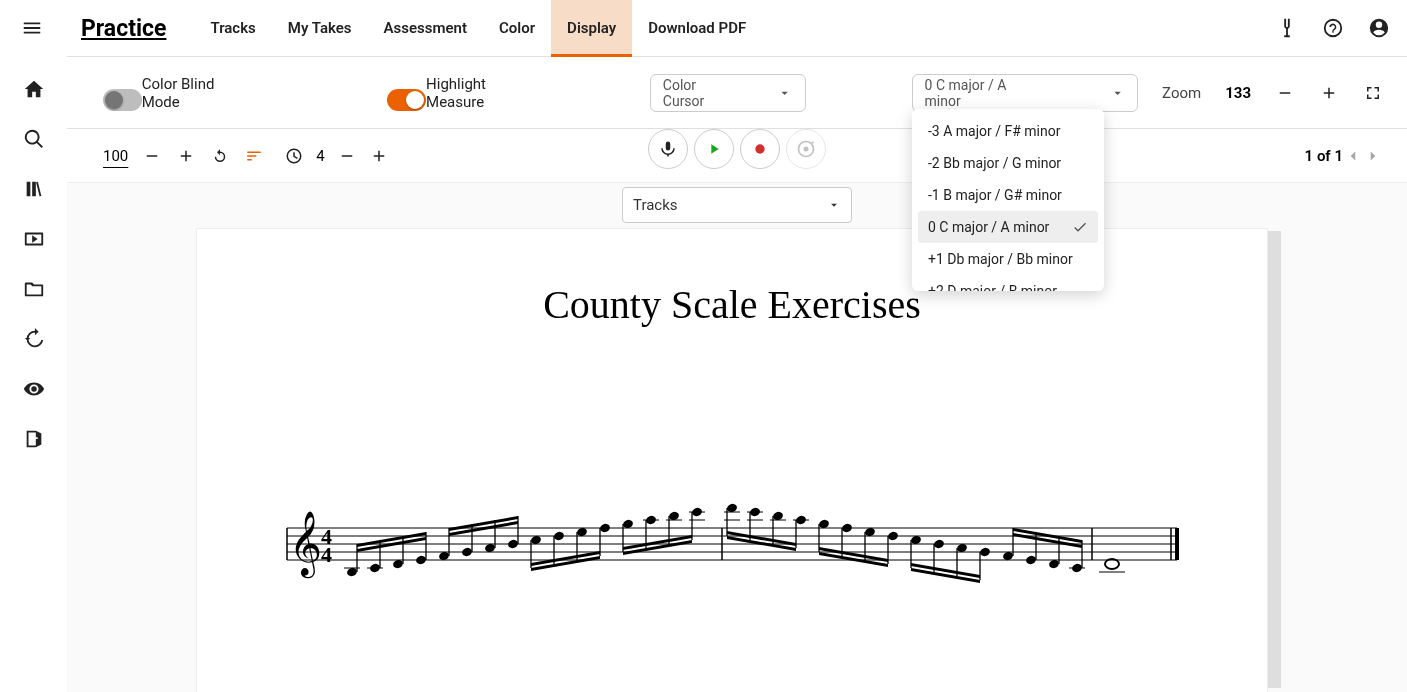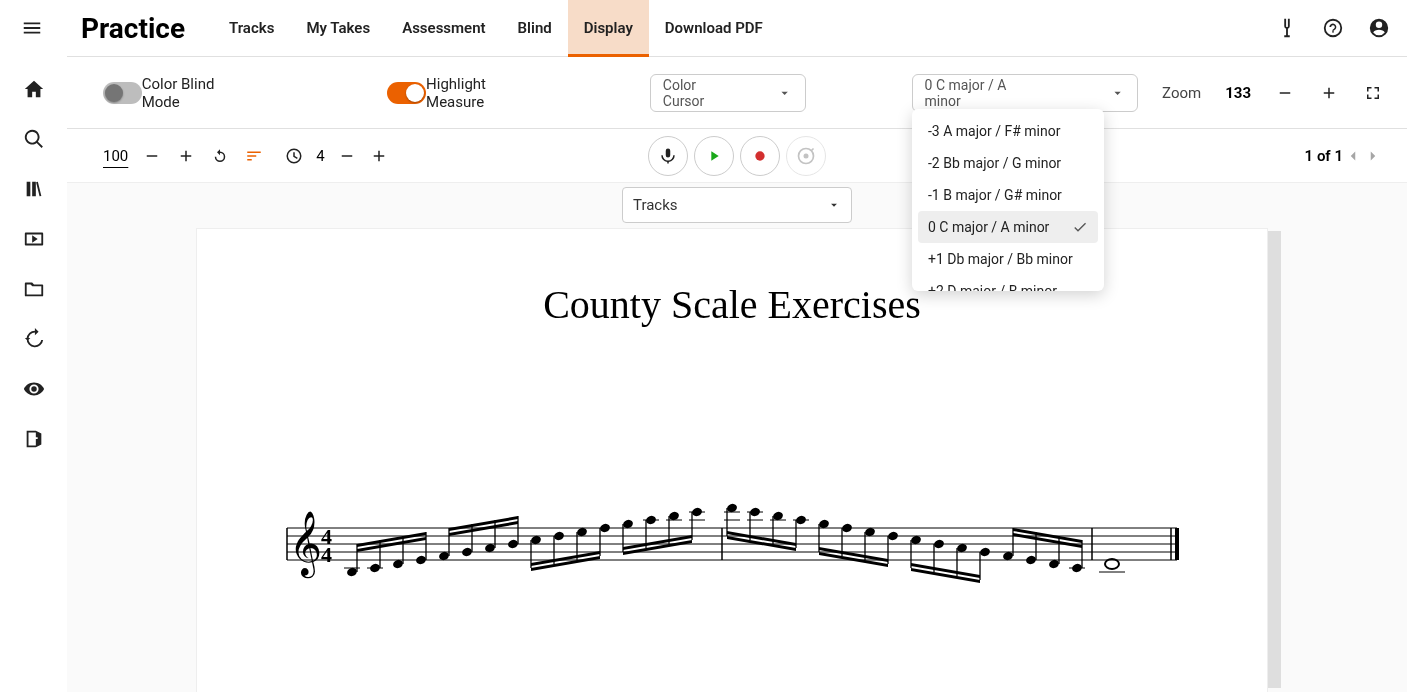--- a/index.html
+++ b/index.html
@@ -1,54 +1,54 @@
 <!DOCTYPE html>
 <html><head>
 <meta charset="utf-8">
 <style>
   * { box-sizing: border-box; }
   html, body { margin: 0; padding: 0; height: 100%; font-family: -apple-system, BlinkMacSystemFont, "Segoe UI", Roboto, Helvetica, Arial, sans-serif; background: #fff; color: #000; }
   body { width: 1407px; height: 692px; overflow: hidden; position: relative; }
 
   
   .top-header { position: absolute; top: 0; left: 67px; right: 0; height: 57px; display: flex; align-items: center; border-bottom: 1px solid #e0e0e0; padding: 0 16px 0 14px; }
-  .app-title { font-size: 28px; font-weight: 700; margin-right: 28px; }
+  .app-title { font-size: 23px; font-weight: 700; margin-right: 28px; text-decoration: underline; }
   .tabs { display: flex; align-items: center; height: 100%; }
   .tab { font-size: 15px; font-weight: 600; color: #222; padding: 14px 16px; height: 100%; display: flex; align-items: center; cursor: pointer; position: relative; }
   .tab.active { background: #f7dcc8; text-decoration: none; }
   .tab.active::after { content:""; position:absolute; left:0; right:0; bottom:-1px; height:3px; background:#eb6100; }
   .header-right { margin-left: auto; display: flex; align-items: center; gap: 22px; }
   .icon-btn { width: 24px; height: 24px; display: flex; align-items: center; justify-content: center; cursor: pointer; color: #222; }
 
   
   .hamburger { position: absolute; top: 16px; left: 20px; cursor: pointer; }
 
   
   .left-nav { position: absolute; top: 57px; left: 0; width: 67px; bottom: 0; background: #fff; display: flex; flex-direction: column; align-items: center; padding-top: 20px; gap: 26px; }
   .left-nav .nav-item { width: 24px; height: 24px; display:flex; align-items:center; justify-content:center; cursor:pointer; color:#222; }
 
   
   .subbar1 { position: absolute; top: 57px; left: 67px; right: 0; height: 72px; display: flex; align-items: center; border-bottom: 1px solid #e0e0e0; padding: 0 24px 0 36px; gap: 24px; }
-  .toggle-wrap { display: flex; align-items: center; }
+  .toggle-wrap { display: flex; align-items: flex-end; }
   .toggle { width: 40px; height: 22px; border-radius: 11px; position: relative; cursor: pointer; }
   .toggle .knob { position: absolute; top: 2px; width: 18px; height: 18px; border-radius: 50%; background: #fff; box-shadow: 0 1px 2px rgba(0,0,0,0.3); }
   .toggle.off { background: #bdbdbd; }
   .toggle.off .knob { left: 2px; background:#757575; }
   .toggle.on { background: #eb6100; }
   .toggle.on .knob { right: 2px; }
   .toggle-label { font-size: 15px; color: #222; }
   .select { height: 38px; border: 1px solid #ccc; border-radius: 6px; display: flex; align-items: center; padding: 0 12px; gap: 40px; font-size: 14px; color: #555; cursor: pointer; background:#fff; }
   .select.small { gap: 70px; }
   .zoom-group { margin-left: auto; display: flex; align-items: center; gap: 24px; }
   .zoom-label { font-size: 15px; color: #444; }
   .zoom-val { font-size: 15px; font-weight: 700; }
   .sq-btn { width:20px; height:20px; display:flex; align-items:center; justify-content:center; cursor:pointer; color:#222; }
 
   
-  .subbar2 { position: absolute; top: 129px; left: 67px; right: 0; height: 54px; display: flex; align-items: center; padding: 0 24px 0 36px; border-bottom: 1px solid #eee; }
+  .subbar2 { position: absolute; top: 129px; left: 67px; right: 0; height: 54px; display: flex; padding: 0 24px 0 36px; border-bottom: 1px solid #eee; }
   .tempo-group { display:flex; align-items:center; gap: 14px; }
   .tempo-val { font-size: 15px; text-decoration: underline; text-underline-offset: 6px; text-decoration-thickness: 1px; }
   .counts-group { display:flex; align-items:center; gap: 12px; margin-left: 20px; }
   .counts-val { font-size: 15px; }
   .play-group { position: absolute; left: 50%; transform: translateX(-50%); display:flex; align-items:center; gap: 6px; }
   .round-btn { width: 40px; height: 40px; border-radius: 50%; border: 1px solid #ccc; display:flex; align-items:center; justify-content:center; cursor:pointer; background:#fff; }
   .page-group { margin-left:auto; display:flex; align-items:center; }
   .page-text { font-size: 15px; font-weight: 600; }
 
   
@@ -81,21 +81,21 @@
     <div class="tab">
         <span>Tracks</span>
       </div>
     <div class="tab">
         <span>My Takes</span>
       </div>
     <div class="tab">
         <span>Assessment</span>
       </div>
     <div class="tab">
-        <span>Blind</span>
+        <span>Color</span>
       </div>
     <div class="tab active">
         <span>Display</span>
       </div>
     <div class="tab">
         <span>Download PDF</span>
       </div>
   </div>
   <div class="header-right">
     <div class="icon-btn">

